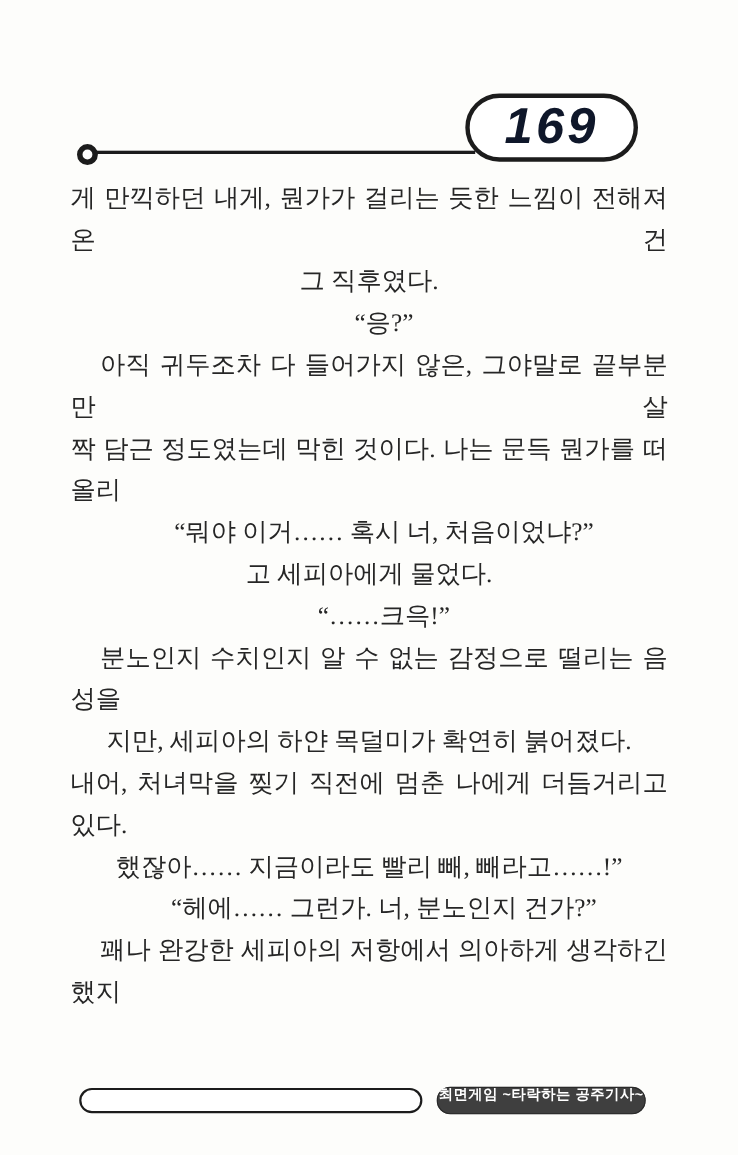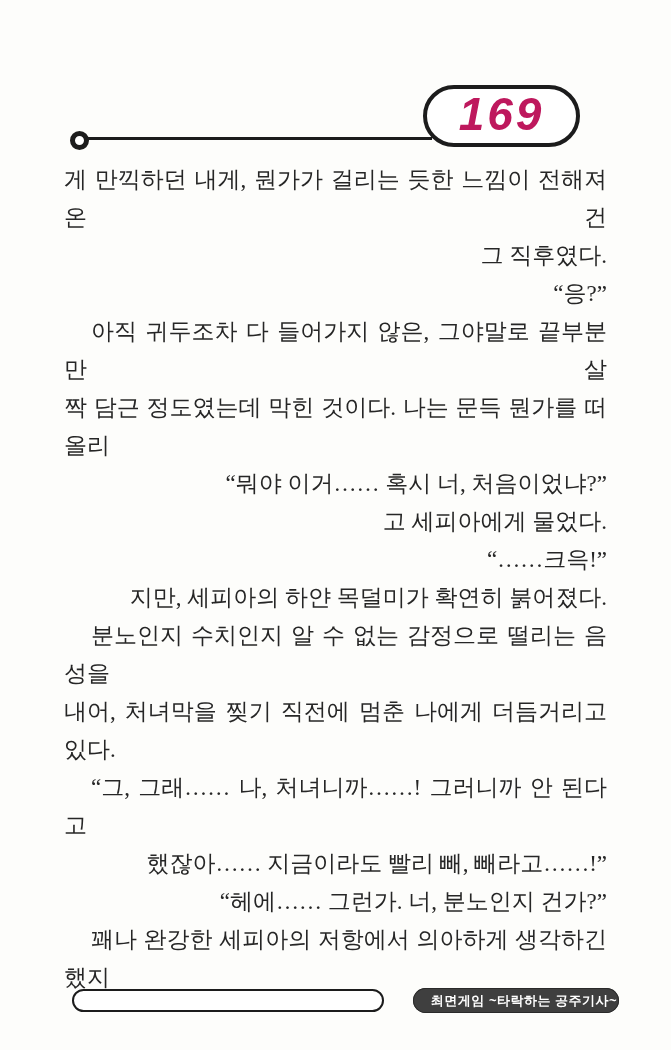--- a/index.html
+++ b/index.html
@@ -27,42 +27,41 @@
     background:var(--rule);
   }
   .page-badge{
     position:absolute;left:423px;top:85px;width:149px;height:54px;
     border:4px solid var(--rule);border-radius:32px;background:#ffffff;
     display:flex;align-items:center;justify-content:center;
   }
   .page-number{
     font-family:"Liberation Sans", sans-serif;
     font-style:italic;font-weight:bold;font-size:46px;
-    letter-spacing:3px;color:#be185d;line-height:1;
+    letter-spacing:3px;color:#0f172a;line-height:1;
     padding-bottom:4px;
   }
   
   .body-text{
     position:absolute;left:64px;top:161px;width:543px;
     font-size:23px;line-height:38px;color:var(--ink);
   }
-  .body-text .line{min-height:38px;text-align:right;}
+  .body-text .line{min-height:38px;text-align:center;}
   .body-text .line.full{text-align:justify;text-align-last:justify;}
   .body-text .line.indent{text-indent:27px;}
   
   .footer-capsule{
     position:absolute;left:72px;top:989px;width:308px;height:19px;
     border:2.5px solid var(--rule);border-radius:13px;background:#ffffff;
   }
   .footer-badge{
-    position:absolute;left:413px;top:988px;width:190px;height:25px;
+    position:absolute;left:397px;top:988px;width:190px;height:25px;
     background:var(--badge-bg);border-radius:13px;
-    display:flex;align-items:center;justify-content:center;
+    display:flex;align-items:flex-start;justify-content:center;
     box-shadow:0 0 0 1px #2a2a2a inset;
-    padding-left:16px;
   }
   .footer-badge-text{
     font-family:"Liberation Sans", sans-serif;
     font-size:13px;font-weight:bold;color:var(--badge-fg);
     letter-spacing:0.5px;line-height:1;white-space:nowrap;
   }
 </style>
 </head>
 <body>
 
@@ -76,24 +75,23 @@
 
   <div class="body-text">
       <div class="line full">게 만끽하던 내게, 뭔가가 걸리는 듯한 느낌이 전해져 온 건</div>
       <div class="line">그 직후였다.</div>
       <div class="line indent">“응?”</div>
       <div class="line indent full">아직 귀두조차 다 들어가지 않은, 그야말로 끝부분만 살</div>
       <div class="line full">짝 담근 정도였는데 막힌 것이다. 나는 문득 뭔가를 떠올리</div>
       <div class="line indent">“뭐야 이거…… 혹시 너, 처음이었냐?”</div>
       <div class="line">고 세피아에게 물었다.</div>
       <div class="line indent">“……크윽!”</div>
+      <div class="line indent full">분노인지 수치인지 알 수 없는 감정으로 떨리는 음성을</div>
       <div class="line">지만, 세피아의 하얀 목덜미가 확연히 붉어졌다.</div>
-      <div class="line indent full">분노인지 수치인지 알 수 없는 감정으로 떨리는 음성을</div>
       <div class="line full">내어, 처녀막을 찢기 직전에 멈춘 나에게 더듬거리고 있다.</div>
-      <div class="line indent full">“그, 그래…… 나, 처녀니까……! 그러니까 안 된다고</div>
       <div class="line">했잖아…… 지금이라도 빨리 빼, 빼라고……!”</div>
       <div class="line indent">“헤에…… 그런가. 너, 분노인지 건가?”</div>
       <div class="line indent full">꽤나 완강한 세피아의 저항에서 의아하게 생각하긴 했지</div>
     </div>
 
   <div class="footer-capsule"></div>
   <div class="footer-badge">
     <span class="footer-badge-text">최면게임 ~타락하는 공주기사~</span>
   </div>
 

